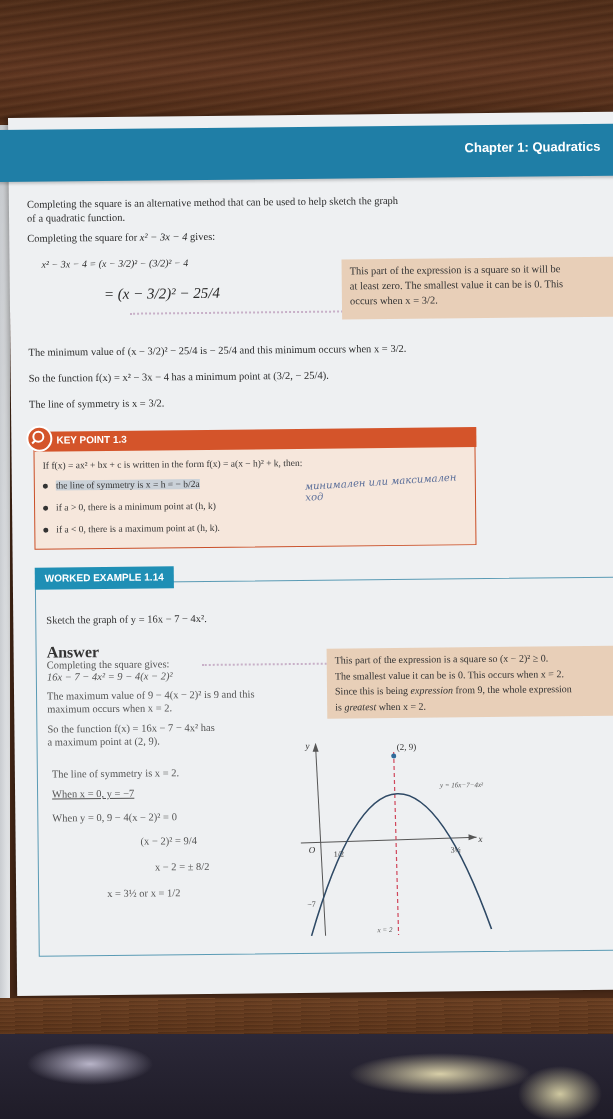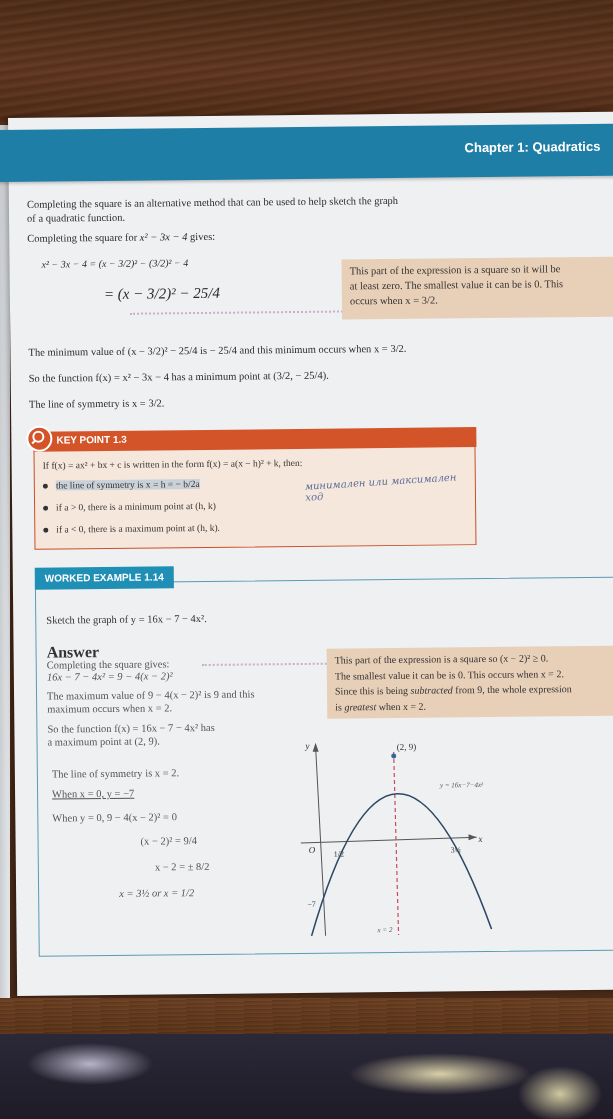--- a/index.html
+++ b/index.html
@@ -172,28 +172,28 @@
       <div class="we-text math" style="left:10px; top:87px;">16x − 7 − 4x² = 9 − 4(x − 2)²</div>
       <div class="we-text" style="left:10px; top:106px;">The maximum value of 9 − 4(x − 2)² is 9 and this</div>
       <div class="we-text" style="left:10px; top:119px;">maximum occurs when x = 2.</div>
       <div class="we-text" style="left:10px; top:139px;">So the function f(x) = 16x − 7 − 4x² has</div>
       <div class="we-text" style="left:10px; top:152px;">a maximum point at (2, 9).</div>
       <div class="we-text" style="left:14px; top:184px;">The line of symmetry is x = 2.</div>
       <div class="we-text" style="left:14px; top:204px;text-decoration:underline;">When x = 0, y = −7</div>
       <div class="we-text" style="left:14px; top:228px;">When y = 0, 9 − 4(x − 2)² = 0</div>
       <div class="we-text" style="left:102px; top:252px;">(x − 2)² = 9/4</div>
       <div class="we-text" style="left:116px; top:278px;">x − 2 = ± 8/2</div>
-      <div class="we-text" style="left:80px; top:304px;font-style:italic;">x = 3½ or x = 1/2</div>
+      <div class="we-text" style="left:68px; top:304px;">x = 3½ or x = 1/2</div>
 
       <div class="dotted" style="left:165px; top:82px; width:125px;"></div>
 
       <div class="note-box" style="left:290px; top:68px; width:278px; height:62px; font-size:10px; line-height:15.5px;">
         <div>This part of the expression is a square so (x − 2)² ≥ 0.</div>
         <div>The smallest value it can be is 0. This occurs when x = 2.</div>
-        <div><span>Since this is being </span><em>subtracted</em><span> from 9, the whole expression</span></div>
+        <div><span>Since this is being </span><em>expression</em><span> from 9, the whole expression</span></div>
         <div><span>is </span><em>greatest</em><span> when x = 2.</span></div>
       </div>
 
       <svg class="graph" style="left:262px; top:160px;" width="230" height="200" viewBox="0 0 230 200">
         <line x1="0" y1="102" x2="176" y2="98" stroke="#555" stroke-width="1"></line>
         <polygon points="176,98 168,95 168,101" fill="#555"></polygon>
         <line x1="24" y1="195" x2="16" y2="6" stroke="#555" stroke-width="1"></line>
         <polygon points="16,2 13,11 19,11" fill="#555"></polygon>
         <line x1="94" y1="12" x2="97" y2="195" stroke="#d0455a" stroke-width="1.2" stroke-dasharray="4,3"></line>
         <path d="M 10 195 Q 94 -85 190 190" fill="none" stroke="#2f4a66" stroke-width="1.6"></path>

